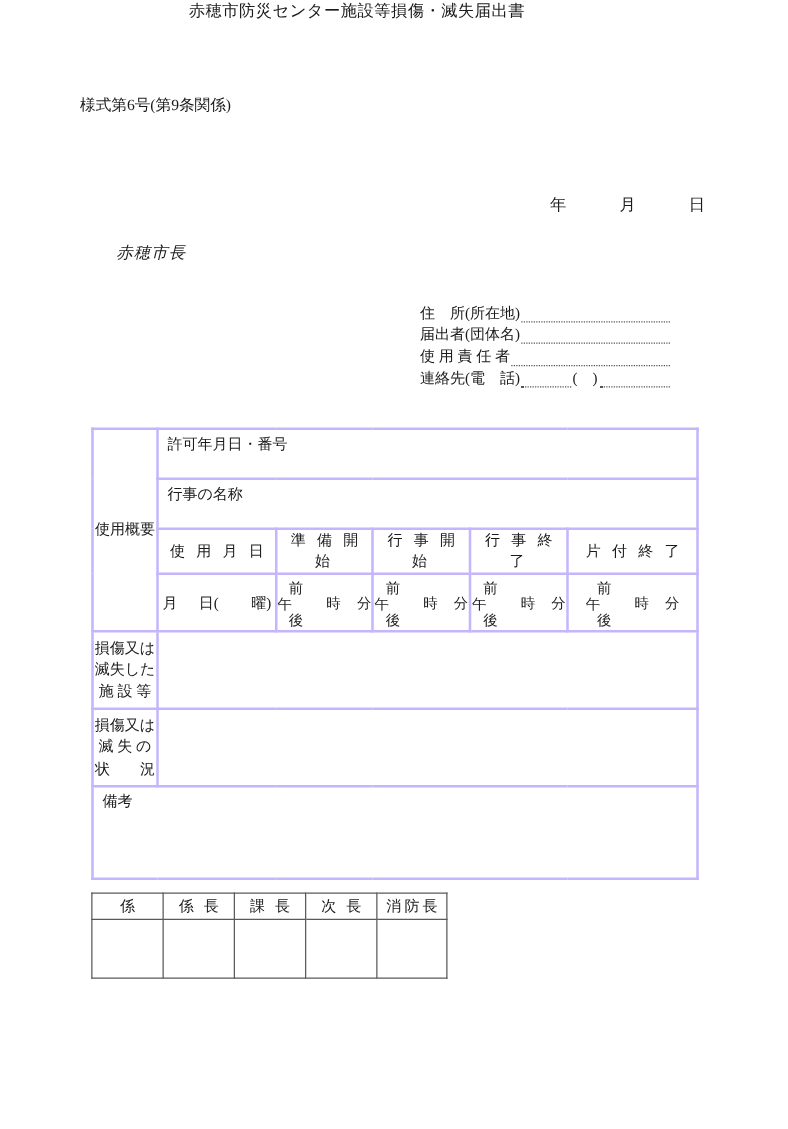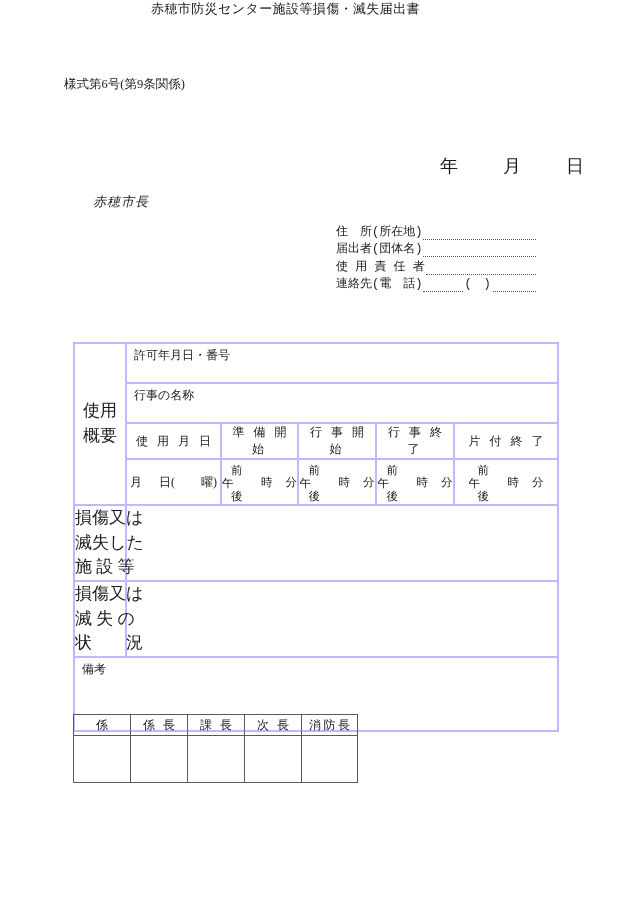--- a/index.html
+++ b/index.html
@@ -37,40 +37,39 @@
     left: 0;
     top: 119px;
     width: 571px;
     text-align: center;
     font-size: 13px;
     letter-spacing: 0.4px;
   }
   #date-line {
     left: 440px;
     top: 157px;
-    font-size: 18px;
+    font-size: 13px;
   }
   #date-line span { display: inline-block; }
   #date-line .g { width: 36px; }
   #recipient {
     left: 93px;
     top: 195px;
     font-size: 13px;
     letter-spacing: 1px;
     font-style: italic;
   }
 
   
   #applicant {
     position: absolute;
     left: 336px;
-    top: 222px;
+    top: 240px;
     width: 200px;
     font-size: 12px;
-    font-family: Liberation Mono, monospace;
   }
   .app-row {
     display: flex;
     align-items: flex-end;
     height: 17.5px;
   }
   .app-label {
     white-space: nowrap;
     flex: 0 0 auto;
     line-height: 1;
@@ -114,21 +113,21 @@
     vertical-align: top;
   }
   .cell-pad {
     padding: 5px 0 0 7px;
     line-height: 1.1;
   }
   .vlabel {
     text-align: center;
     vertical-align: middle !important;
     line-height: 1.45;
-    font-size: 17px;
+    font-size: 12px;
   }
   .vlabel div { white-space: nowrap; }
   .colhead {
     text-align: center;
     vertical-align: middle !important;
     height: 20px;
     letter-spacing: 3px;
     text-indent: 3px;
     font-size: 12px;
   }

